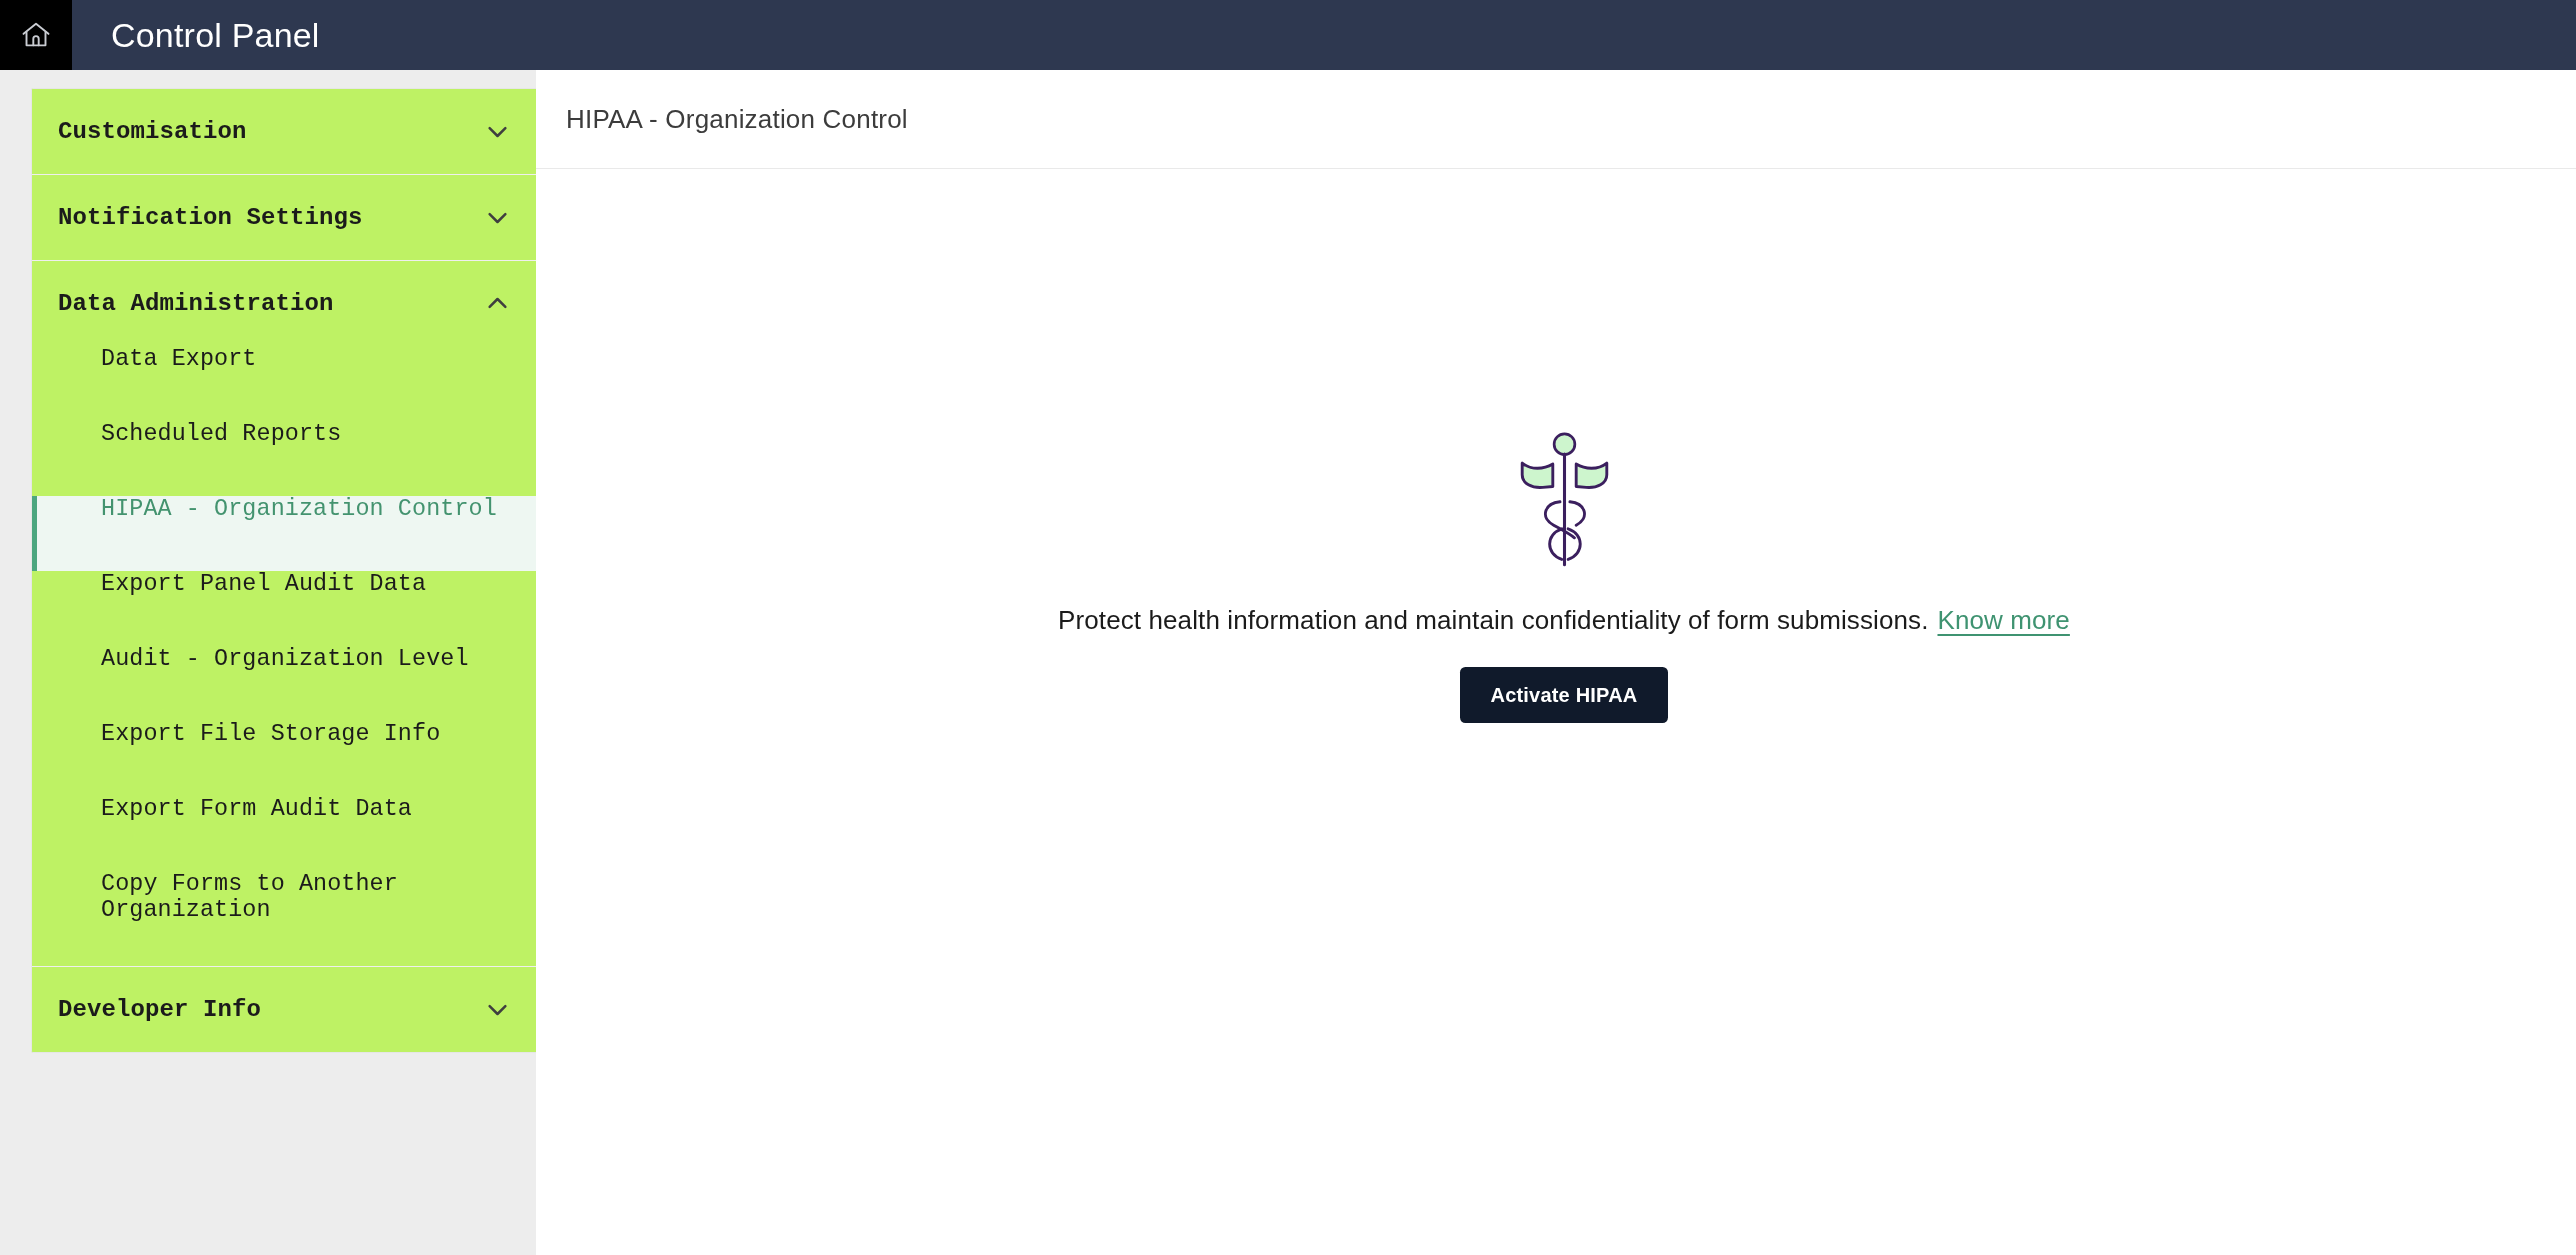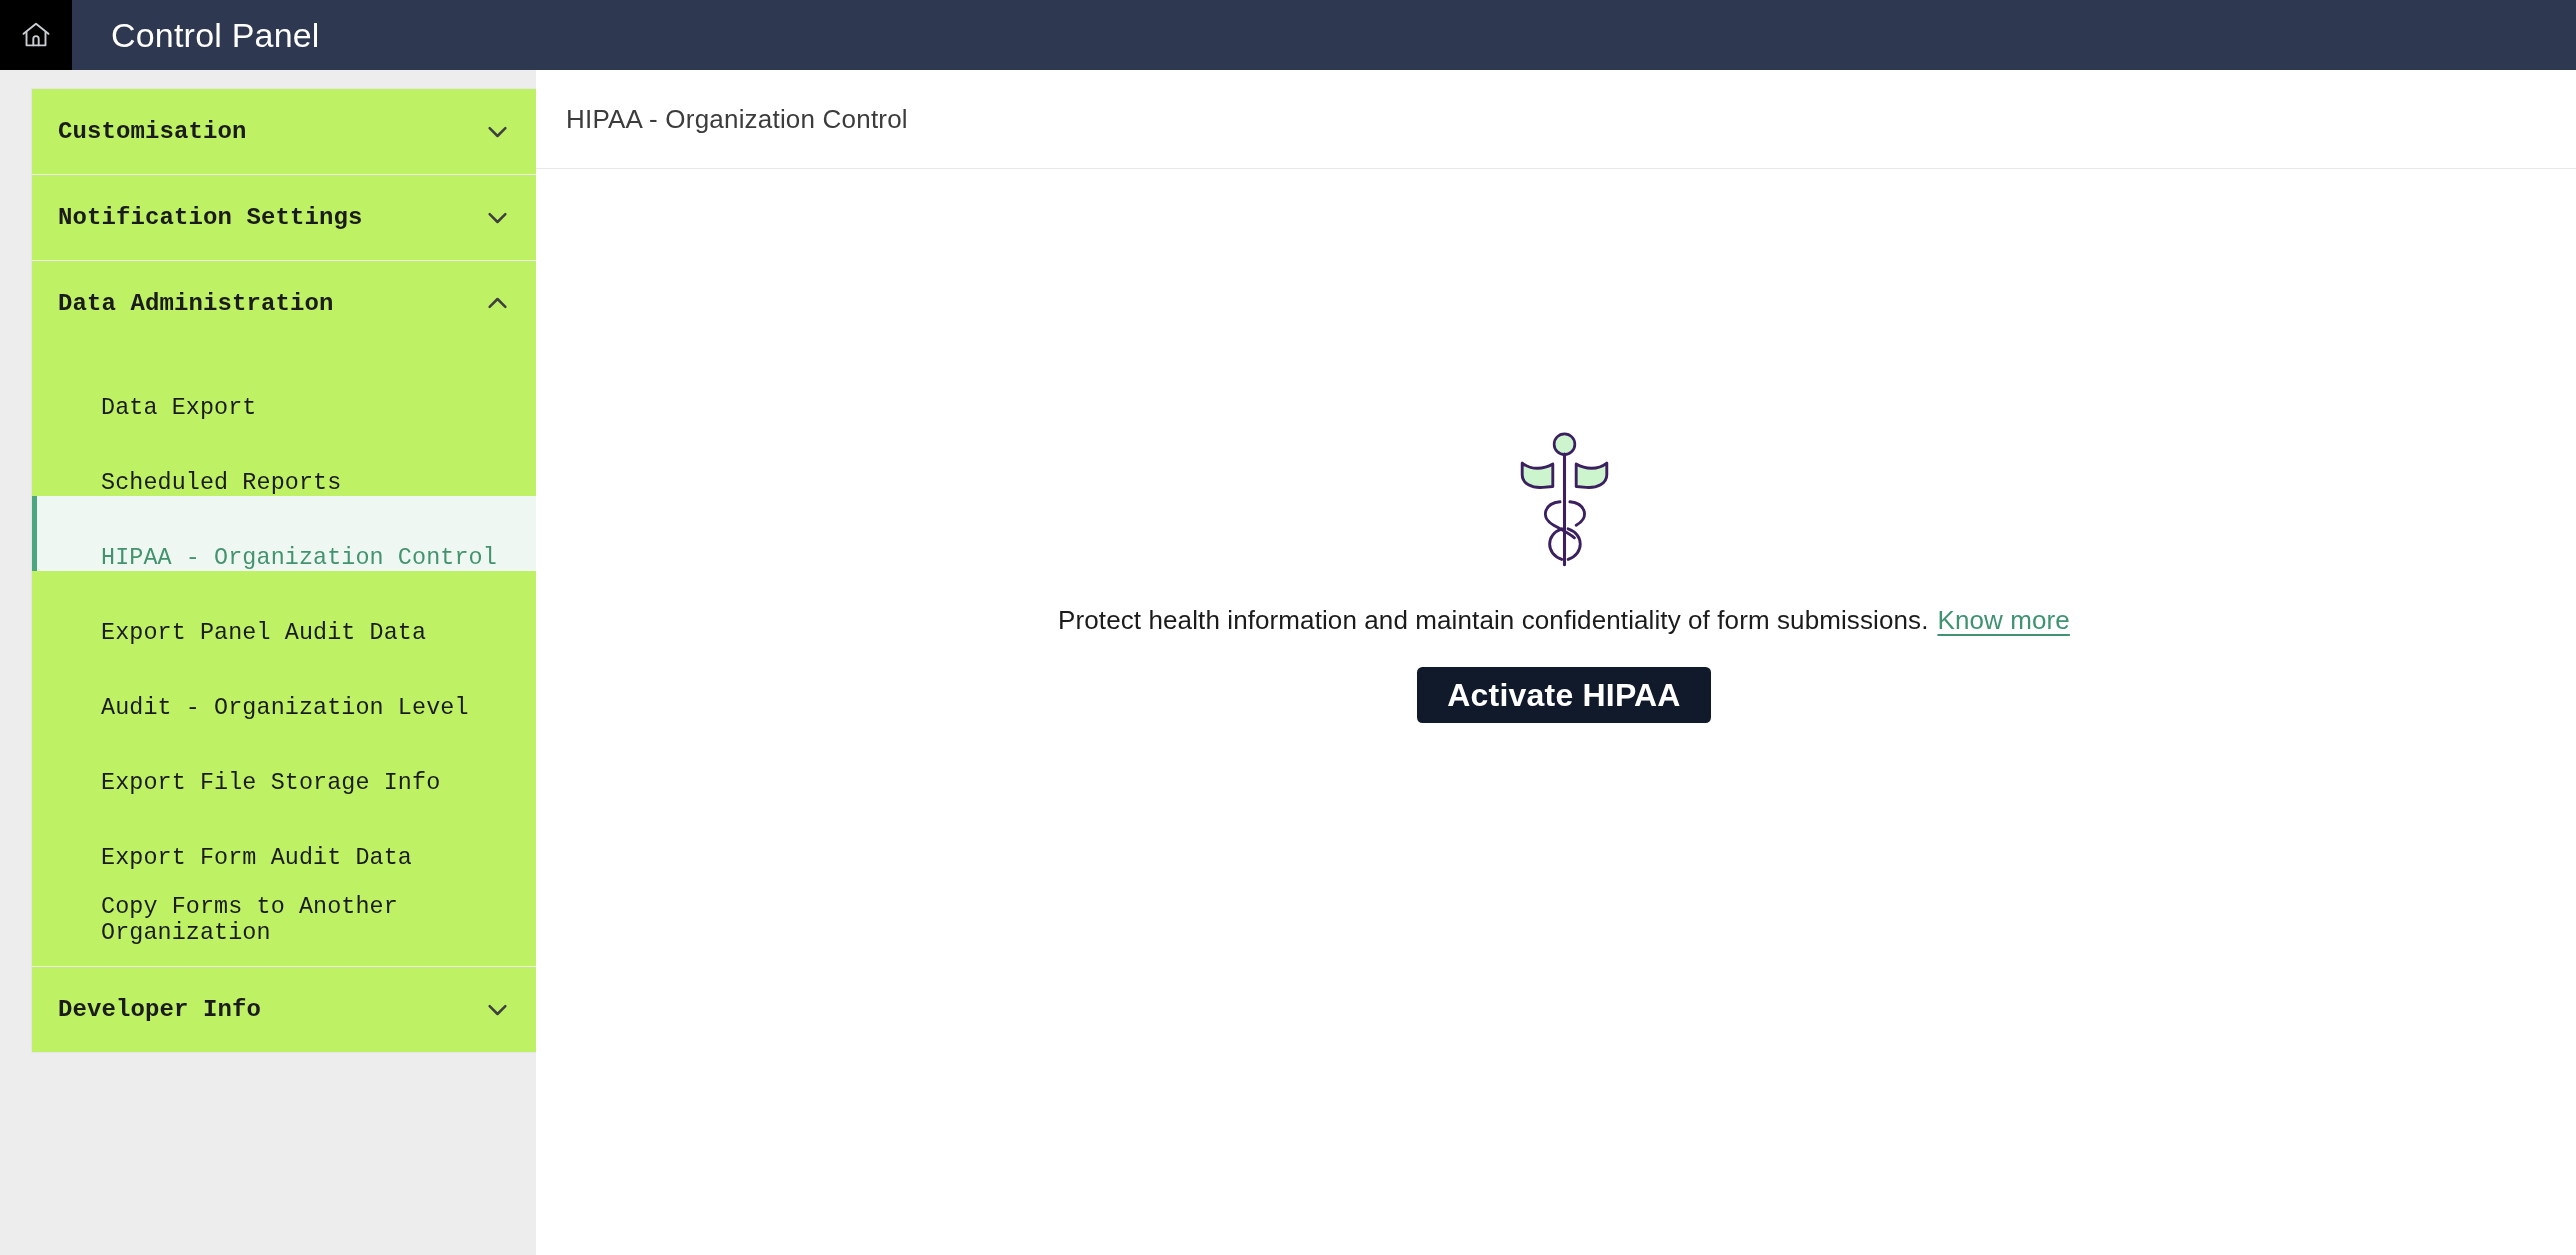--- a/index.html
+++ b/index.html
@@ -86,21 +86,21 @@
     color: #1b1b1b;
     letter-spacing: 0.1px;
   }
   .chev { width: 27px; height: 27px; display: block; }
 
   .sb-items { padding-bottom: 20px; }
 
   .sb-item {
     height: 75px;
     display: flex;
-    align-items: flex-end;
+    align-items: flex-start;
     padding-left: 64px;
     font-size: 23.4px;
     color: #1b1b1b;
     cursor: pointer;
     border-left: 5.4px solid transparent;
     letter-spacing: 0.1px;
   }
   .sb-item.active {
     background: #eef7f2;
     border-left: 5.4px solid #4ca67f;
@@ -163,21 +163,21 @@
     margin-left: 9px;
   }
 
   .activate-btn {
     margin-top: 31px;
     background: #101a2b;
     color: #ffffff;
     border: none;
     border-radius: 5.4px;
     font-family: "Liberation Sans", sans-serif;
-    font-size: 32px;
+    font-size: 20px;
     font-weight: 700;
     letter-spacing: 0.2px;
     padding: 0 30.5px;
     height: 56px;
     cursor: pointer;
   }
 </style>
 </head>
 <body>
 

